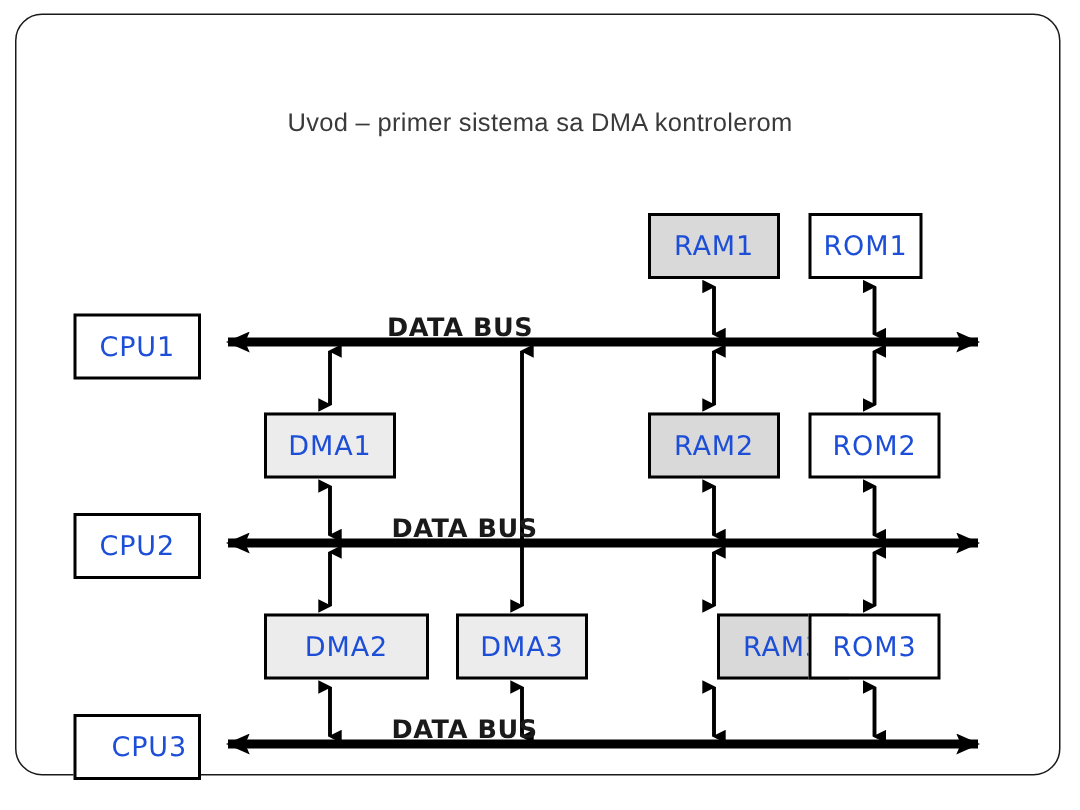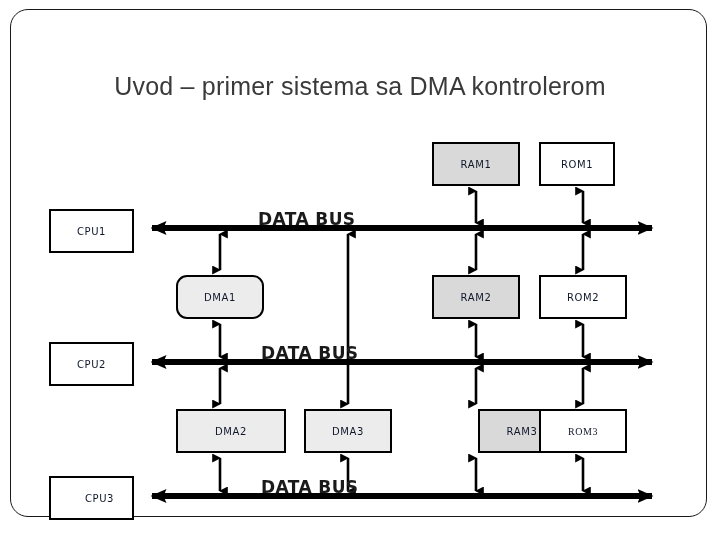--- a/index.html
+++ b/index.html
@@ -29,43 +29,43 @@
     border-radius: 18px;
     box-sizing: border-box;
     background: transparent;
   }
   #slide-title {
     position: absolute;
     left: 0;
     top: 72px;
     width: 720px;
     text-align: center;
-    font-size: 25px;
+    font-size: 17px;
     font-weight: normal;
     color: #3a3a3a;
     letter-spacing: 0.2px;
     white-space: nowrap;
   }
   #diagram {
     position: absolute;
     left: 0;
     top: 0;
     width: 720px;
     height: 540px;
   }
   .node {
     position: absolute;
     box-sizing: border-box;
     border: 2.2px solid #000000;
     background: #ffffff;
     display: flex;
     align-items: center;
     justify-content: center;
-    font-size: 10px;
-    color: #0f172a;
+    font-size: 18px;
+    color: #1d4ed8;
     letter-spacing: 0.6px;
     font-family: "DejaVu Sans", "Liberation Sans", sans-serif;
   }
   .node.fill-ram { background: #d9d9d9; }
   .node.fill-dma { background: #ececec; }
   .node.fill-white { background: #ffffff; }
 
   .bus-label {
     position: absolute;
     font-size: 17px;
@@ -179,26 +179,26 @@
     </svg>
 
     <div class="bus-label" style="left:258px; top:209px;">DATA BUS</div>
     <div class="bus-label" style="left:261px; top:343px;">DATA BUS</div>
     <div class="bus-label" style="left:261px; top:477px;">DATA BUS</div>
 
     <div class="node fill-white" style="left:49px; top:209px; width:85px; height:44px;">CPU1</div>
     <div class="node fill-white" style="left:49px; top:342px; width:85px; height:44px;">CPU2</div>
     <div class="node fill-white" style="left:49px; top:476px; width:85px; height:44px;padding-left:16px;">CPU3</div>
 
-    <div class="node fill-dma" style="left:176px; top:275px; width:88px; height:44px;border-radius:11px;">DMA1</div>
+    <div class="node fill-dma" style="left:176px; top:275px; width:88px; height:44px;">DMA1</div>
     <div class="node fill-dma" style="left:176px; top:409px; width:110px; height:44px;">DMA2</div>
     <div class="node fill-dma" style="left:304px; top:409px; width:88px; height:44px;">DMA3</div>
 
     <div class="node fill-ram" style="left:432px; top:142px; width:88px; height:44px;">RAM1</div>
     <div class="node fill-ram" style="left:432px; top:275px; width:88px; height:44px;">RAM2</div>
     <div class="node fill-ram" style="left:432px; top:409px; width:88px; height:44px;margin-left:46px;">RAM3</div>
 
     <div class="node fill-white" style="left:539px; top:142px; width:76px; height:44px;">ROM1</div>
     <div class="node fill-white" style="left:539px; top:275px; width:88px; height:44px;">ROM2</div>
-    <div class="node fill-white" style="left:539px; top:409px; width:88px; height:44px;font-family:Liberation Serif, serif;">ROM3</div>
+    <div class="node fill-white" style="left:539px; top:409px; width:88px; height:44px;">ROM3</div>
 
   </div>
 </div>
 
 </body></html>

